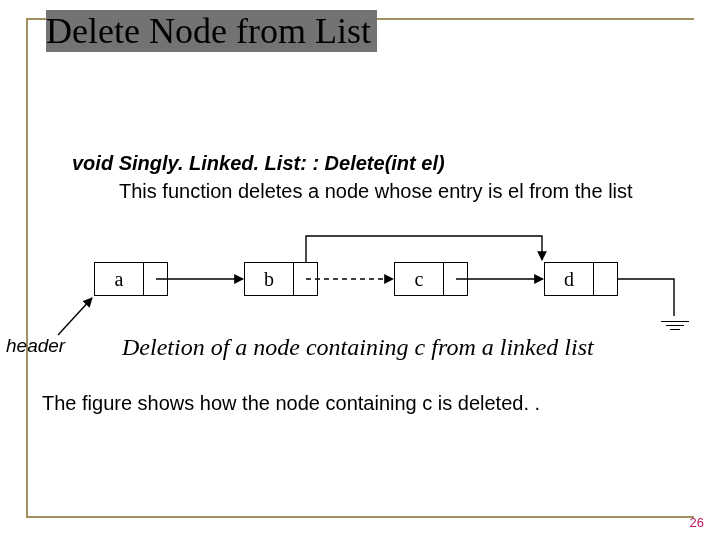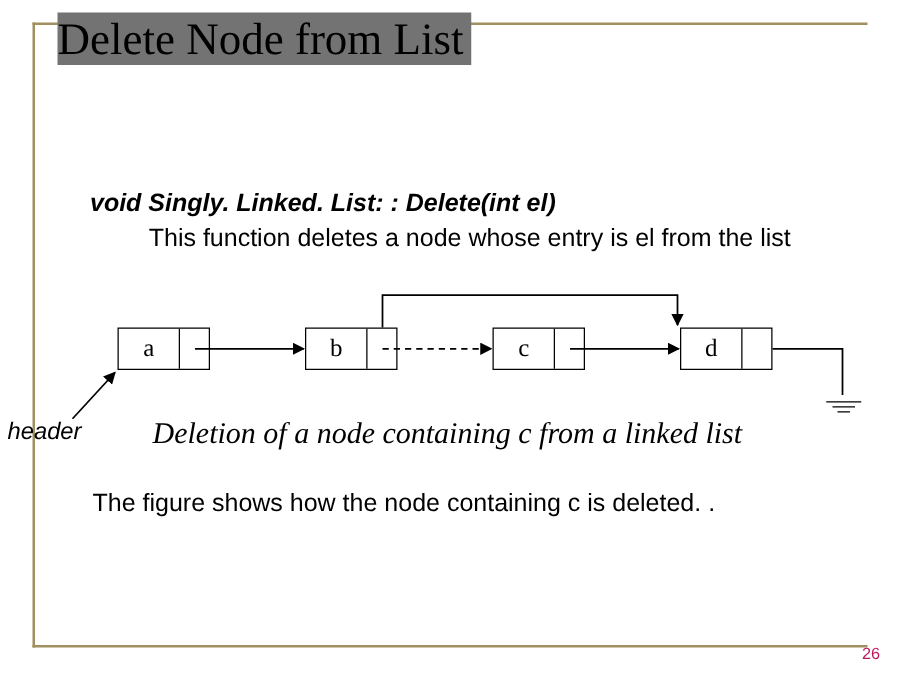--- a/index.html
+++ b/index.html
@@ -38,21 +38,21 @@
   }
   .hdr{
     position:absolute;left:6px;top:335px;
     font-family:Arial,Helvetica,sans-serif;font-size:19px;font-style:italic;
   }
   .caption{
     position:absolute;left:122px;top:334px;font-size:24px;font-style:italic;
   }
   .body2{
     position:absolute;left:42px;top:392px;
-    font-family:Arial,Helvetica,sans-serif;font-size:20px;margin-left:32px;
+    font-family:Arial,Helvetica,sans-serif;font-size:20px;
   }
   .pagenum{
     position:absolute;right:16px;bottom:10px;
     font-family:Arial,Helvetica,sans-serif;font-size:13px;color:#be185d;
   }
 
   .node{
     position:absolute;top:262px;width:74px;height:34px;
     border:1px solid #000;box-sizing:border-box;
   }

